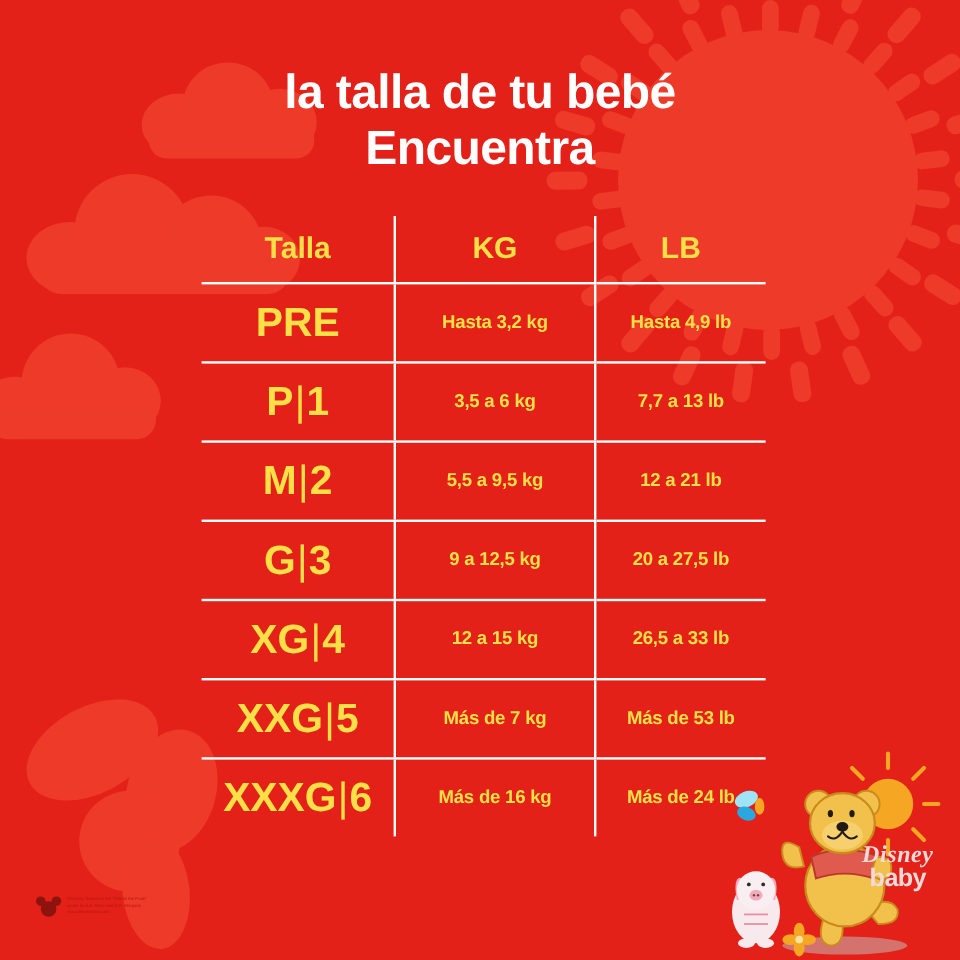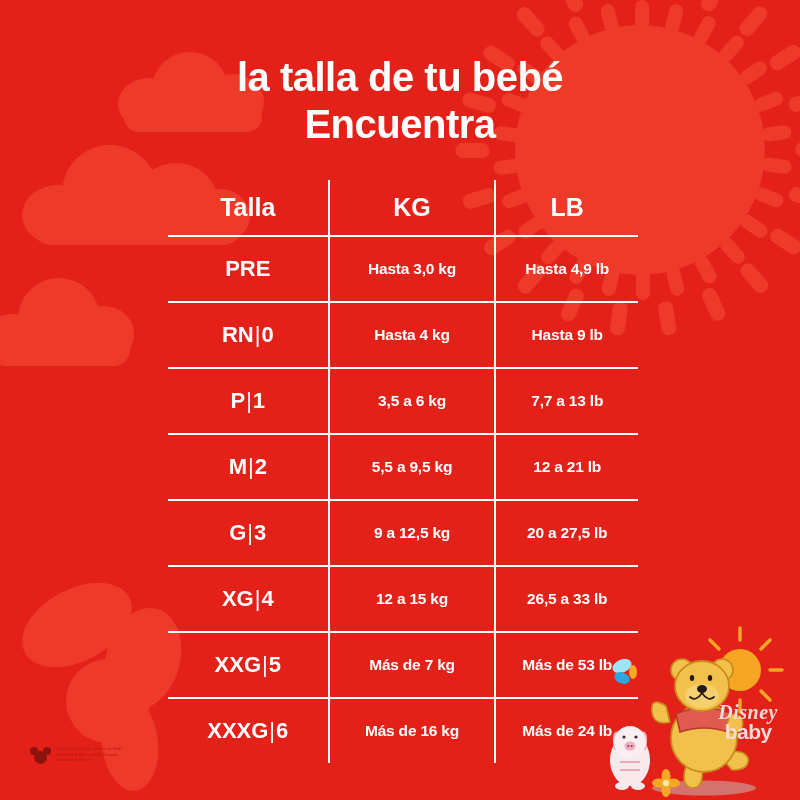--- a/index.html
+++ b/index.html
@@ -80,21 +80,21 @@
   #title .line { display: block; }
 
   
   #size-table {
     position: absolute;
     z-index: 3;
     left: 168px;
     top: 180px;
     width: 470px;
     border-collapse: collapse;
-    color: #ffffff;
+    color: #fde047;
   }
   #size-table td, #size-table th {
     text-align: center;
     vertical-align: middle;
     padding: 0;
   }
   #size-table thead th {
     height: 55px;
     font-size: 25px;
     font-weight: bold;
@@ -103,21 +103,21 @@
   #size-table tbody td {
     height: 64px;
     border-bottom: 2px solid #FFFFFF;
   }
   #size-table tbody tr:last-child td { border-bottom: none; }
   .col-talla { width: 162px; }
   .col-kg    { width: 168px; border-left: 2px solid #FFFFFF; }
   .col-lb    { width: 144px; border-left: 2px solid #FFFFFF; }
 
   .size-label {
-    font-size: 22px;
+    font-size: 34px;
     font-weight: bold;
     letter-spacing: 0px;
   }
   .size-label .sep {
     display: inline-block;
     font-weight: normal;
     padding: 0 1px;
   }
   .measure {
     font-size: 15.5px;
@@ -284,27 +284,22 @@
   <thead>
     <tr>
       <th class="col-talla">Talla</th>
       <th class="col-kg">KG</th>
       <th class="col-lb">LB</th>
     </tr>
   </thead>
   <tbody id="table-body">
       <tr>
         <td class="col-talla"><span class="size-label"><span>PRE</span></span></td>
-        <td class="col-kg measure">Hasta 3,0 kg</td>
+        <td class="col-kg measure">Hasta 3,2 kg</td>
         <td class="col-lb measure">Hasta 4,9 lb</td>
-      </tr>
-      <tr>
-        <td class="col-talla"><span class="size-label"><span>RN</span><span class="sep">|</span><span>0</span></span></td>
-        <td class="col-kg measure">Hasta 4 kg</td>
-        <td class="col-lb measure">Hasta 9 lb</td>
       </tr>
       <tr>
         <td class="col-talla"><span class="size-label"><span>P</span><span class="sep">|</span><span>1</span></span></td>
         <td class="col-kg measure">3,5 a 6 kg</td>
         <td class="col-lb measure">7,7 a 13 lb</td>
       </tr>
       <tr>
         <td class="col-talla"><span class="size-label"><span>M</span><span class="sep">|</span><span>2</span></span></td>
         <td class="col-kg measure">5,5 a 9,5 kg</td>
         <td class="col-lb measure">12 a 21 lb</td>

